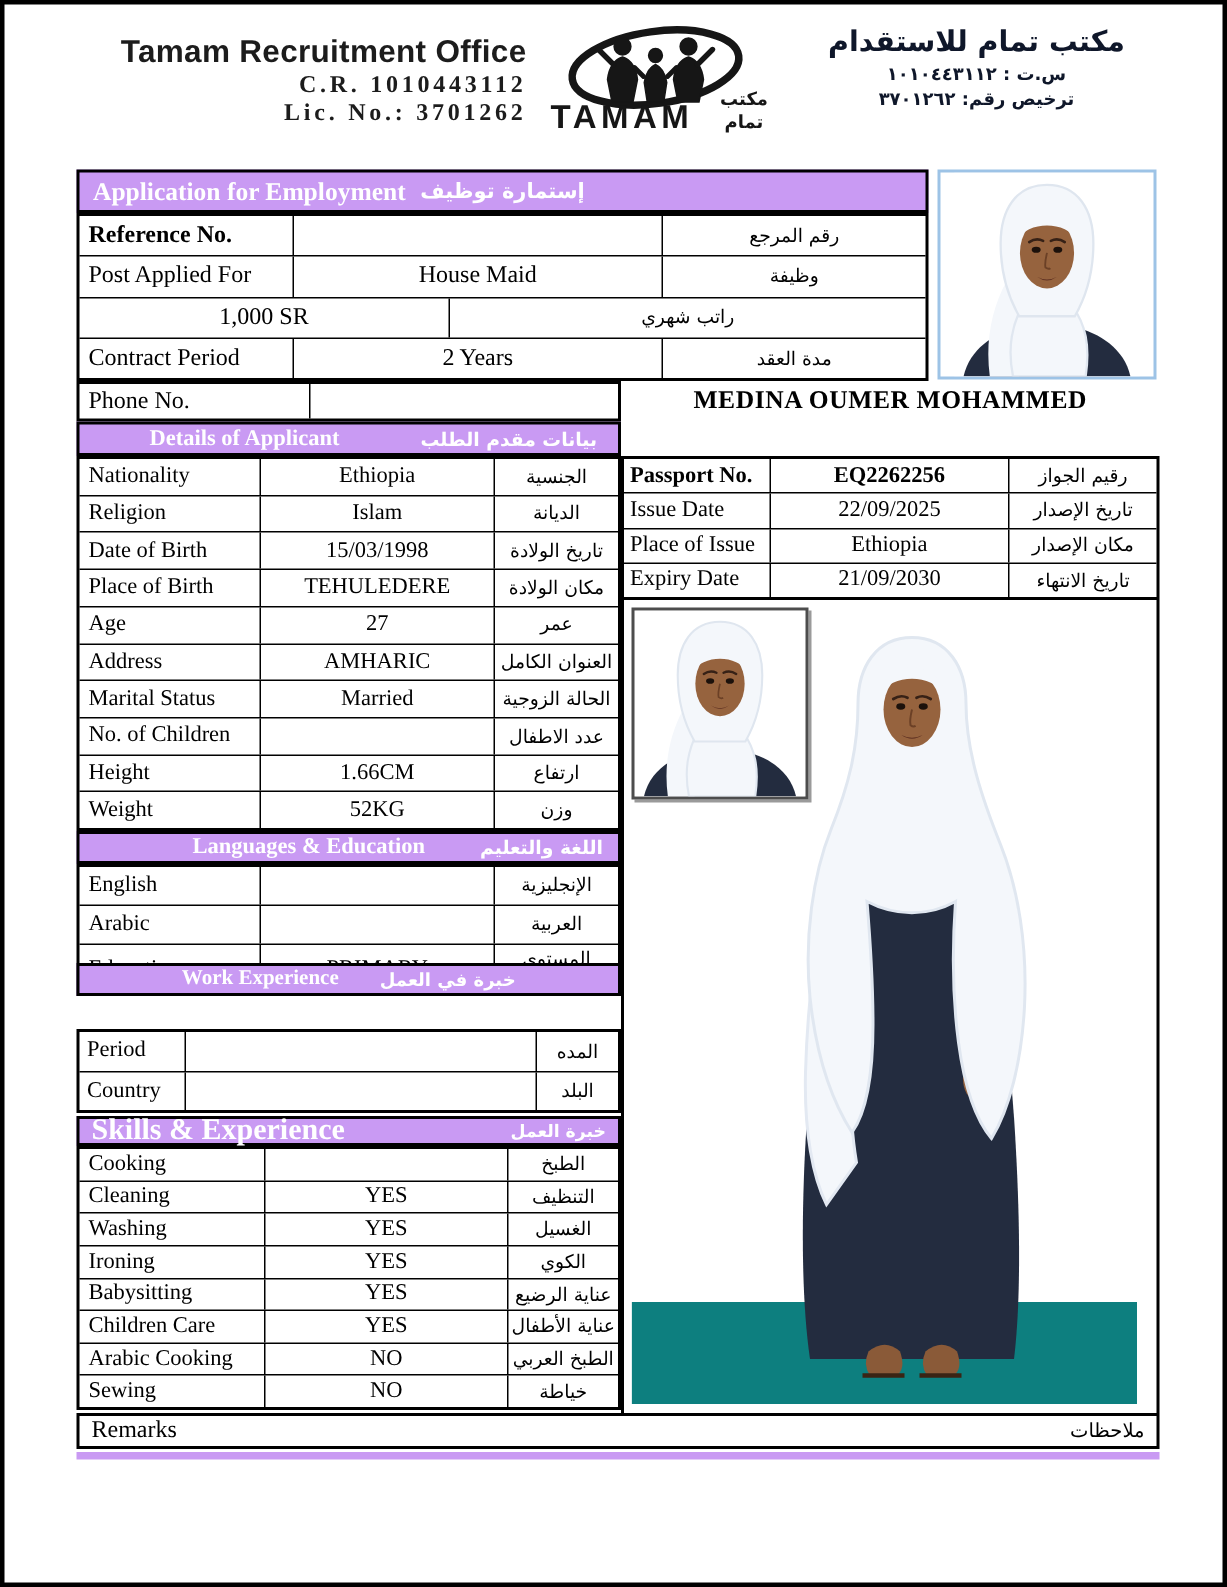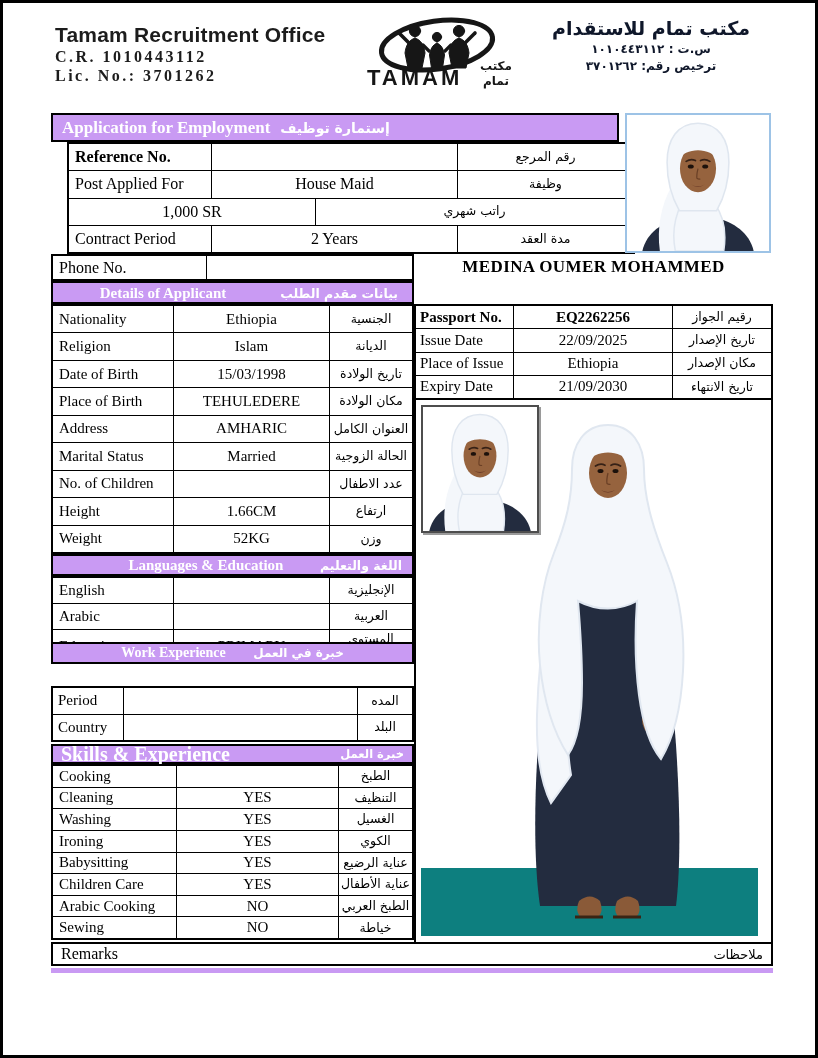--- a/index.html
+++ b/index.html
@@ -1,20 +1,20 @@
 <!DOCTYPE html>
 <html style="--section-header: #c99af3; --photo-border: #9dc3e6; --teal-floor: #0d7f7f;"><head>
 <meta charset="utf-8">
 <style>
   html,body{margin:0;padding:0;background:#fff;}
   .page{position:relative;width:818px;height:1058px;background:#fff;box-sizing:border-box;
         border:3px solid #000;font-family:"Liberation Serif",serif;color:#000;overflow:hidden;}
 
   
-  .hdr-left{position:absolute;left:52px;top:20px;width:296px;text-align:left;color:#1c1c1c;}
+  .hdr-left{position:absolute;left:52px;top:20px;width:296px;text-align:right;color:#1c1c1c;}
   .hdr-left .oname{font-family:"Liberation Sans",sans-serif;font-weight:bold;font-size:21px;letter-spacing:.2px;}
   .hdr-left .oline{font-size:16px;font-weight:bold;letter-spacing:2.5px;margin-top:1px;}
   .hdr-right{position:absolute;right:30px;top:14px;width:268px;text-align:center;direction:rtl;
              font-family:"DejaVu Sans",sans-serif;color:#0f172a;}
   .hdr-right .oname{font-weight:bold;font-size:19px;}
   .hdr-right .oline{font-size:12px;font-weight:bold;margin-top:3px;letter-spacing:1px;}
   .logo-wrap{position:absolute;left:362px;top:12px;width:155px;height:74px;}
 
   
   .secbar{position:absolute;background:var(--section-header,#c99af3);border:2px solid #000;
@@ -110,21 +110,21 @@
     <div class="oname">مكتب تمام للاستقدام</div>
     <div class="oline">س.ت : ١٠١٠٤٤٣١١٢</div>
     <div class="oline">ترخيص رقم: ٣٧٠١٢٦٢</div>
   </div>
 
   <div class="secbar" id="bar-app" style="left:48px;top:110px;width:568px;height:29px;">
     <span class="en">Application for Employment</span>
     <span class="ar">إستمارة توظيف</span>
   </div>
 
-  <div class="tbl" id="tbl-app" style="left:64px;top:139px;width:568px;height:112px;">
+  <div class="tbl" id="tbl-app" style="left:48px;top:139px;width:568px;height:112px;">
     <div class="trow">
       <div class="tcell lbl b">Reference No.</div>
       <div class="tcell val"></div>
       <div class="tcell arc">رقم المرجع</div>
     </div>
     <div class="trow">
       <div class="tcell lbl">Post Applied For</div>
       <div class="tcell val">House Maid</div>
       <div class="tcell arc">وظيفة</div>
     </div>
@@ -166,20 +166,25 @@
     </div>
     <div class="trow">
       <div class="tcell lbl">Date of Birth</div>
       <div class="tcell val">15/03/1998</div>
       <div class="tcell arc">تاريخ الولادة</div>
     </div>
     <div class="trow">
       <div class="tcell lbl">Place of Birth</div>
       <div class="tcell val">TEHULEDERE</div>
       <div class="tcell arc">مكان الولادة</div>
+    </div>
+    <div class="trow">
+      <div class="tcell lbl">Age</div>
+      <div class="tcell val">27</div>
+      <div class="tcell arc">عمر</div>
     </div>
     <div class="trow">
       <div class="tcell lbl">Address</div>
       <div class="tcell val">AMHARIC</div>
       <div class="tcell arc">العنوان الكامل</div>
     </div>
     <div class="trow">
       <div class="tcell lbl">Marital Status</div>
       <div class="tcell val">Married</div>
       <div class="tcell arc">الحالة الزوجية</div>

